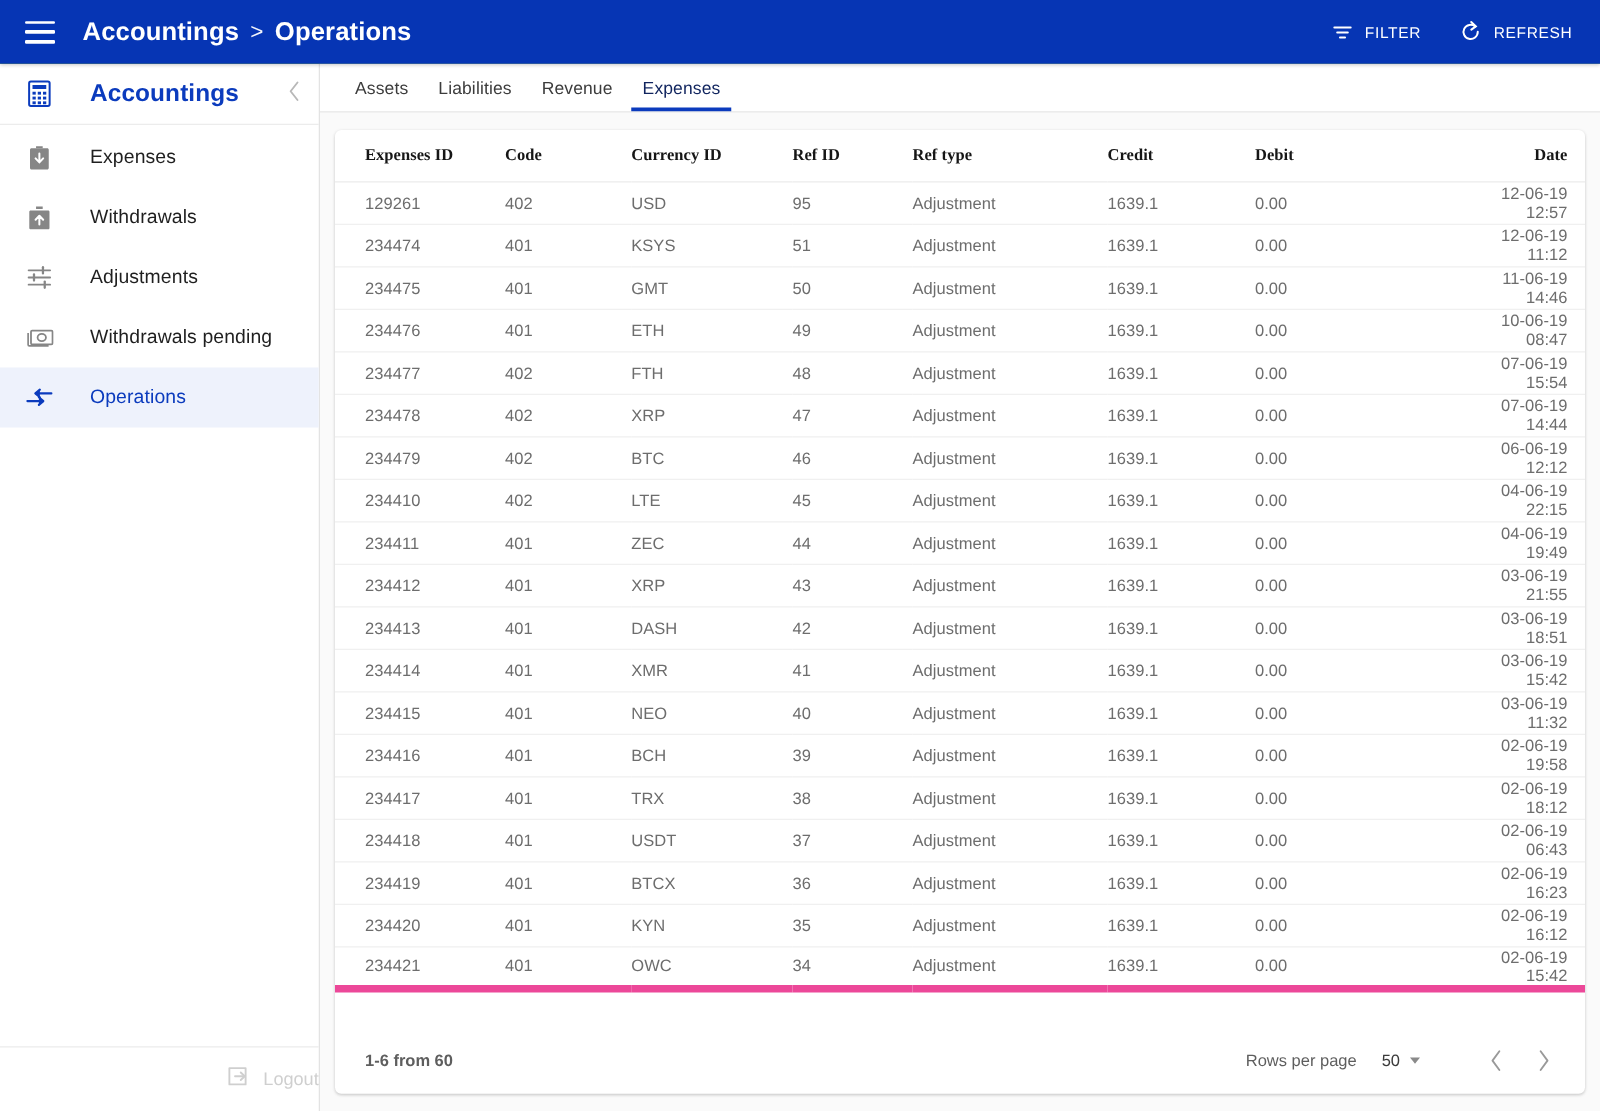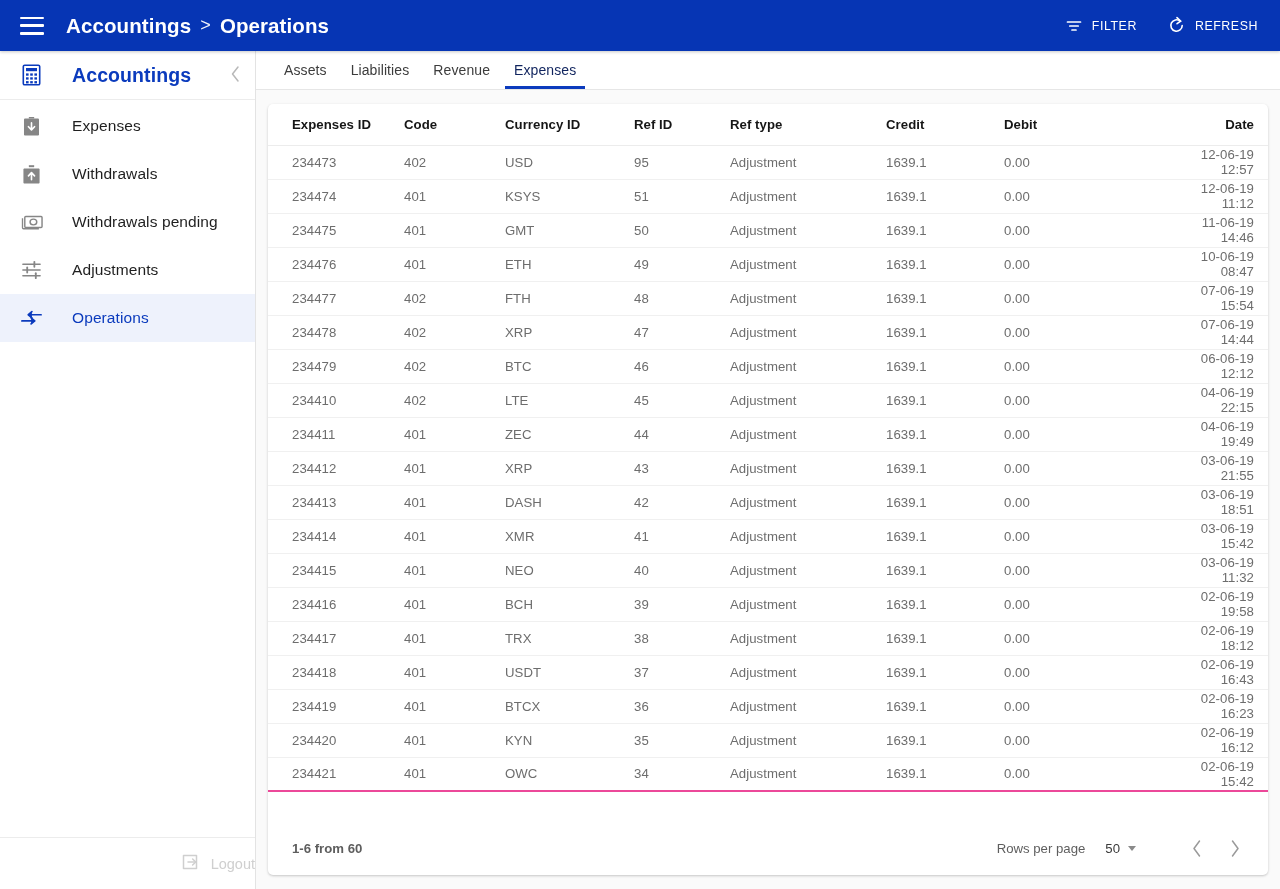--- a/index.html
+++ b/index.html
@@ -95,27 +95,27 @@
   .card {
     background:#fff; border-radius:5px; height:100%;
     box-shadow:0 1px 3px rgba(0,0,0,.14), 0 1px 2px rgba(0,0,0,.08);
     display:flex; flex-direction:column; overflow:hidden;
   }
 
   table.grid { width:100%; border-collapse:collapse; table-layout:fixed; }
   table.grid th {
     font-size:13.2px; font-weight:700; color:#161616; text-align:left;
     padding:0 0 0 0; height:41px; vertical-align:middle;
-    border-bottom:1px solid #ececec; letter-spacing:.05px;
+    border-bottom:1px solid #ececec; letter-spacing:.05px;font-family:Liberation Serif, serif;
   }
   table.grid td {
     font-size:13.2px; color:#6d6d6d; height:34px; vertical-align:middle;
     border-bottom:1px solid #f0f0f0; letter-spacing:.05px;
   }
-  table.grid tr:last-child td { border-bottom:2px solid #ec4899; }
+  table.grid tr:last-child td { border-bottom:6px solid #ec4899; }
 
   .c-id    { width:136px; padding-left:24px !important; }
   .c-code  { width:101px; }
   .c-cur   { width:129px; }
   .c-ref   { width:96px; }
   .c-rtype { width:156px; }
   .c-credit{ width:118px; }
   .c-debit { width:180px; }
   .c-date  { text-align:right !important; padding-right:14px !important; }
 
@@ -220,41 +220,41 @@
             <path d="M7.2 1.2h5.6v2.1H7.2z"></path>
             <path d="M2.6 4.6h14.8c.6 0 1.1.5 1.1 1.1v13.6c0 .6-.5 1.1-1.1 1.1H2.6c-.6 0-1.1-.5-1.1-1.1V5.7c0-.6.5-1.1 1.1-1.1z"></path>
             <path d="M10 16.4v-6.3M6.8 12.4 10 9l3.2 3.4" stroke="#ffffff" stroke-width="1.7" fill="none" stroke-linecap="round" stroke-linejoin="round"></path>
           </svg>
         </span>
         <span class="sb-label">Withdrawals</span>
       </div>
 
       <div class="sb-item">
         <span class="sb-ico">
-          <svg width="23" height="18" viewBox="0 0 24 18" fill="none" stroke="currentColor" stroke-width="1.5">
-            <rect x="5" y="3.3" width="18" height="11.4" rx="1"></rect>
-            <ellipse cx="14" cy="9" rx="3.5" ry="3"></ellipse>
-            <path d="M2.6 5.2v9.8c0 .6.5 1 1 1h16.1" stroke-width="1.4"></path>
-          </svg>
-        </span>
-        <span class="sb-label">Withdrawals pending</span>
-      </div>
-
-      <div class="sb-item">
-        <span class="sb-ico">
           <svg width="21" height="20" viewBox="0 0 22 20" fill="none" stroke="currentColor" stroke-width="1.6" stroke-linecap="round">
             <line x1="2" y1="4" x2="20" y2="4"></line>
             <line x1="2" y1="10" x2="20" y2="10"></line>
             <line x1="2" y1="16" x2="20" y2="16"></line>
             <line x1="14" y1="1.4" x2="14" y2="6.6" stroke-width="1.9"></line>
             <line x1="6.5" y1="7.4" x2="6.5" y2="12.6" stroke-width="1.9"></line>
             <line x1="15.5" y1="13.4" x2="15.5" y2="18.6" stroke-width="1.9"></line>
           </svg>
         </span>
         <span class="sb-label">Adjustments</span>
+      </div>
+
+      <div class="sb-item">
+        <span class="sb-ico">
+          <svg width="23" height="18" viewBox="0 0 24 18" fill="none" stroke="currentColor" stroke-width="1.5">
+            <rect x="5" y="3.3" width="18" height="11.4" rx="1"></rect>
+            <ellipse cx="14" cy="9" rx="3.5" ry="3"></ellipse>
+            <path d="M2.6 5.2v9.8c0 .6.5 1 1 1h16.1" stroke-width="1.4"></path>
+          </svg>
+        </span>
+        <span class="sb-label">Withdrawals pending</span>
       </div>
 
       <div class="sb-item active">
         <span class="sb-ico">
           <svg width="23" height="18" viewBox="0 0 24 18" fill="none" stroke="currentColor" stroke-width="1.8" stroke-linecap="round" stroke-linejoin="round">
             <line x1="2" y1="12" x2="15" y2="12"></line>
             <polyline points="11.6,8.8 15.3,12 11.6,15.2" fill="currentColor"></polyline>
             <line x1="22" y1="5.6" x2="9" y2="5.6"></line>
             <polyline points="12.4,2.4 8.7,5.6 12.4,8.8" fill="currentColor"></polyline>
           </svg>
@@ -304,21 +304,21 @@
               <th class="c-cur">Currency ID</th>
               <th class="c-ref">Ref ID</th>
               <th class="c-rtype">Ref type</th>
               <th class="c-credit">Credit</th>
               <th class="c-debit">Debit</th>
               <th class="c-date">Date</th>
             </tr>
           </thead>
           <tbody id="tbody">
               <tr>
-                <td class="c-id">234473</td>
+                <td class="c-id">129261</td>
                 <td class="c-code">402</td>
                 <td class="c-cur">USD</td>
                 <td class="c-ref">95</td>
                 <td class="c-rtype">Adjustment</td>
                 <td class="c-credit">1639.1</td>
                 <td class="c-debit">0.00</td>
                 <td class="c-date">12-06-19 12:57</td>
               </tr>
               <tr>
                 <td class="c-id">234474</td>
@@ -461,21 +461,21 @@
                 <td class="c-date">02-06-19 18:12</td>
               </tr>
               <tr>
                 <td class="c-id">234418</td>
                 <td class="c-code">401</td>
                 <td class="c-cur">USDT</td>
                 <td class="c-ref">37</td>
                 <td class="c-rtype">Adjustment</td>
                 <td class="c-credit">1639.1</td>
                 <td class="c-debit">0.00</td>
-                <td class="c-date">02-06-19 16:43</td>
+                <td class="c-date">02-06-19 06:43</td>
               </tr>
               <tr>
                 <td class="c-id">234419</td>
                 <td class="c-code">401</td>
                 <td class="c-cur">BTCX</td>
                 <td class="c-ref">36</td>
                 <td class="c-rtype">Adjustment</td>
                 <td class="c-credit">1639.1</td>
                 <td class="c-debit">0.00</td>
                 <td class="c-date">02-06-19 16:23</td>

